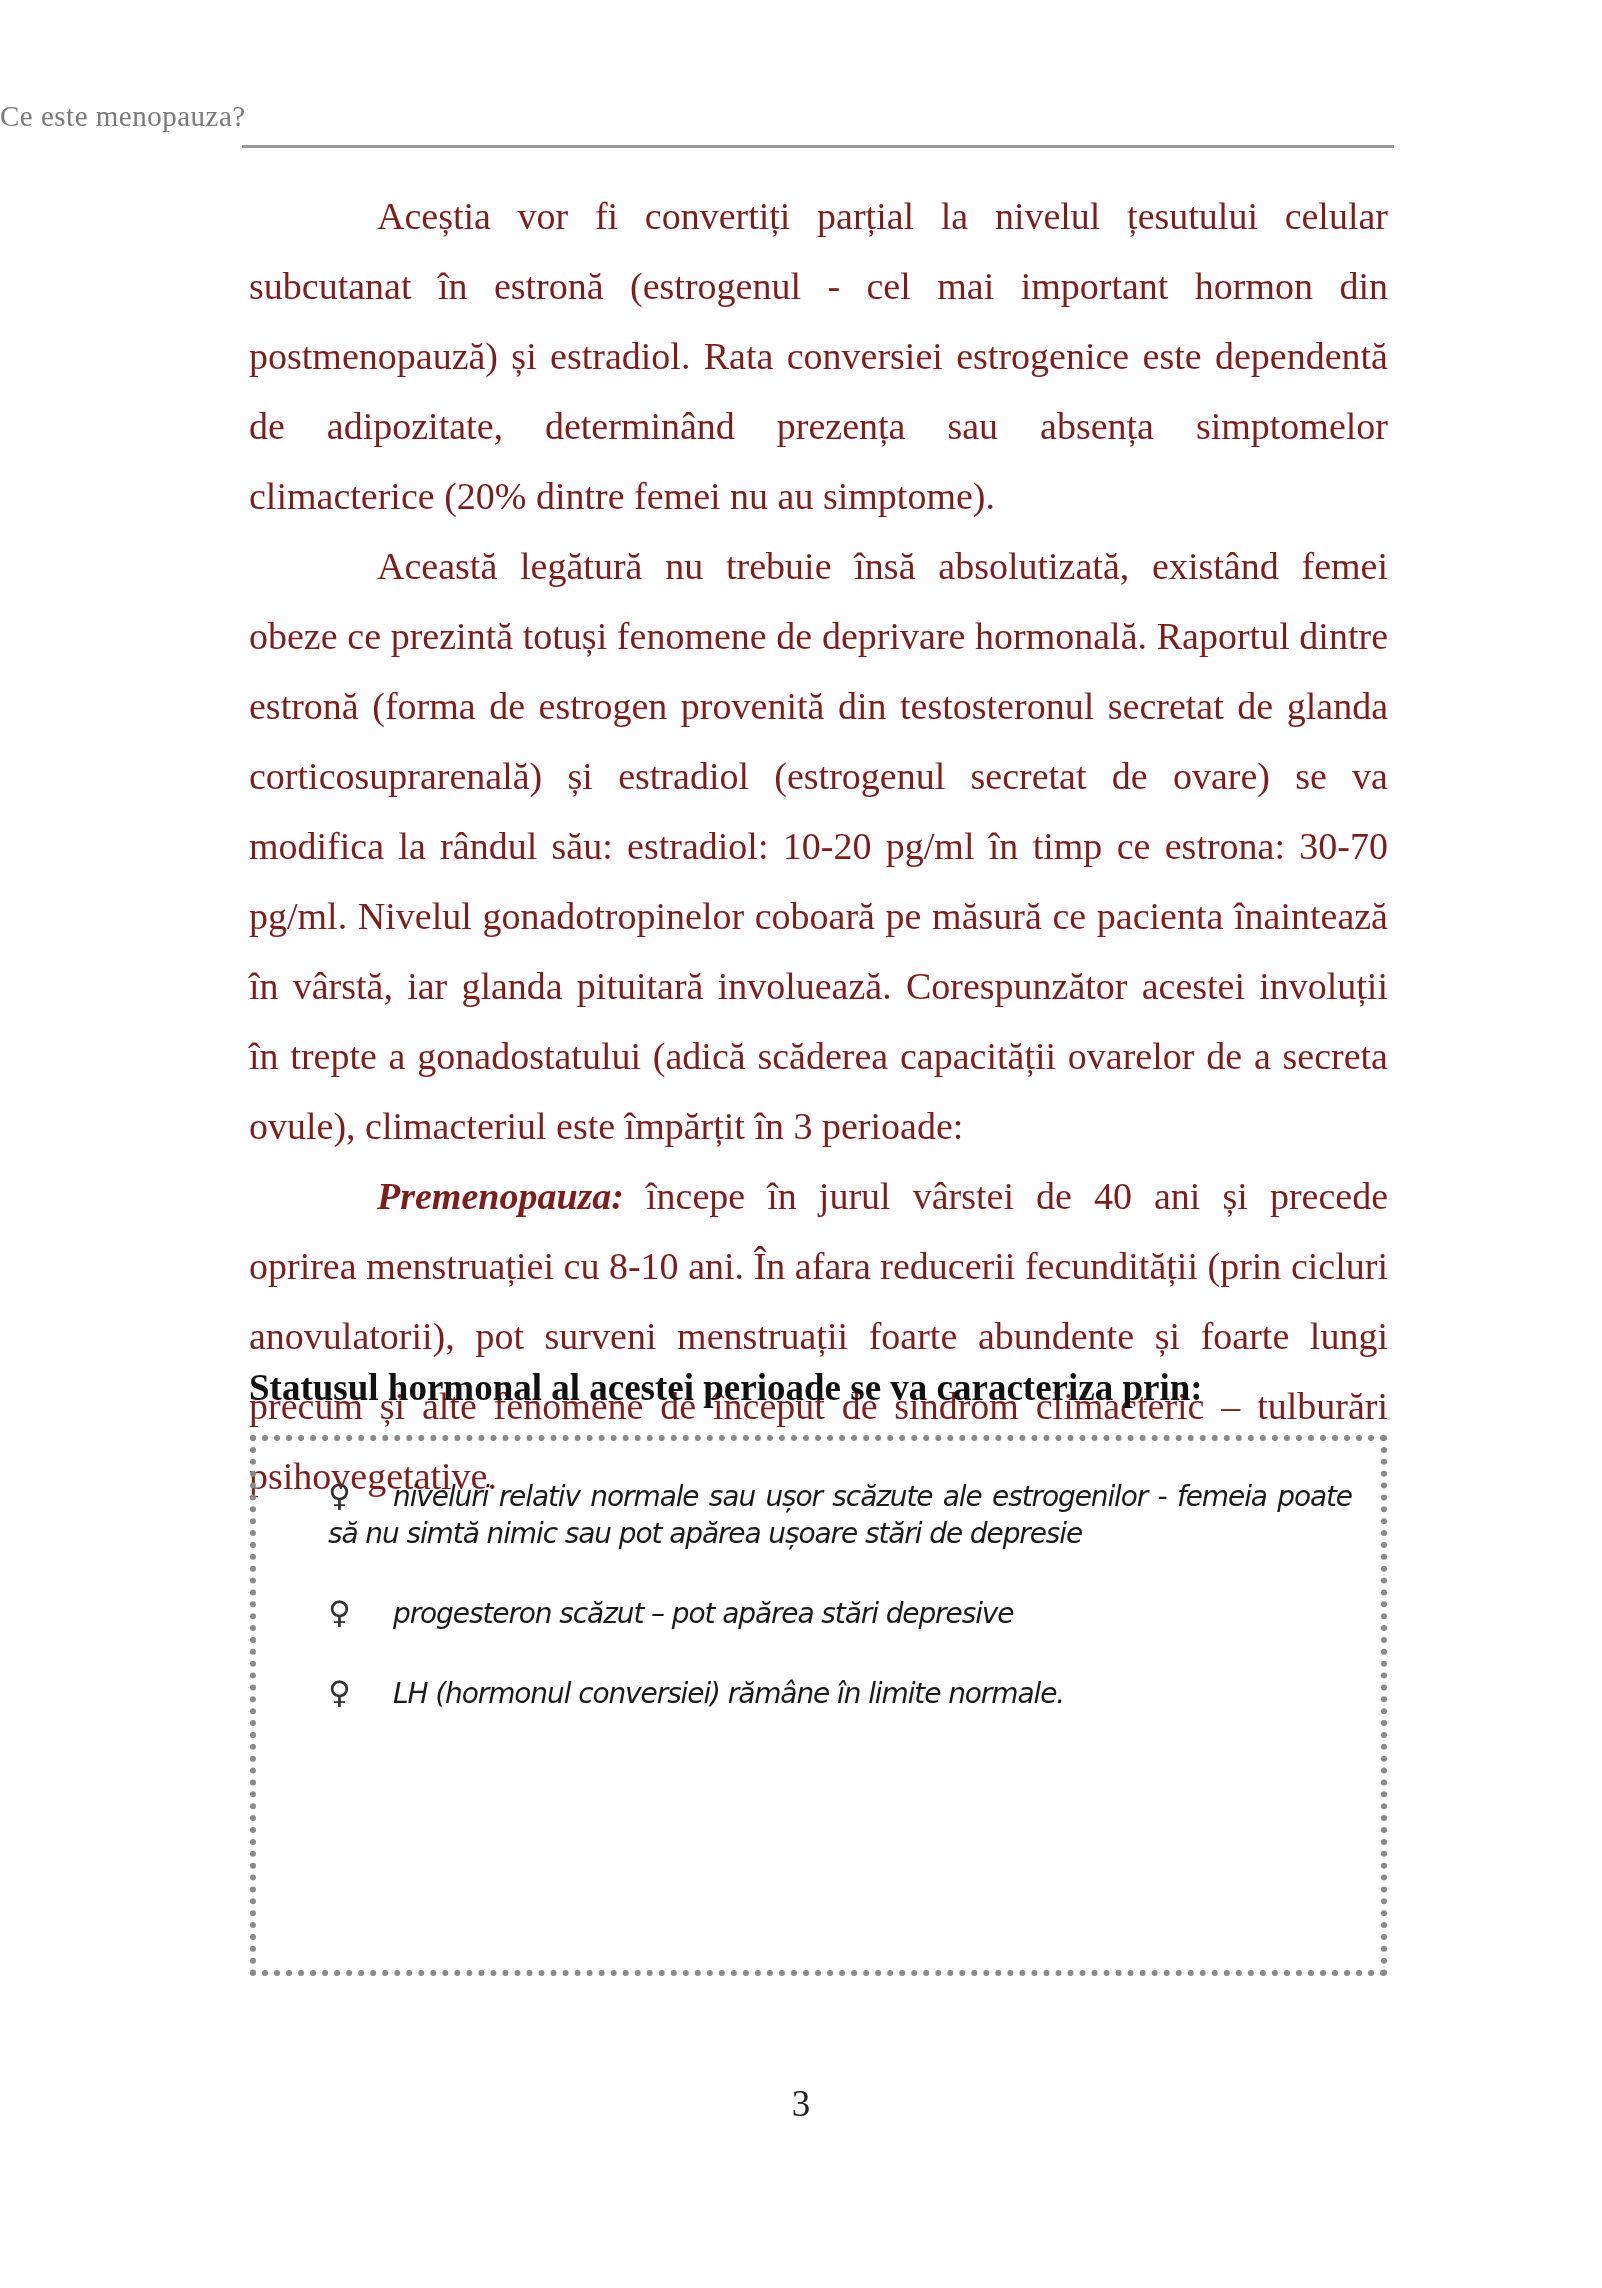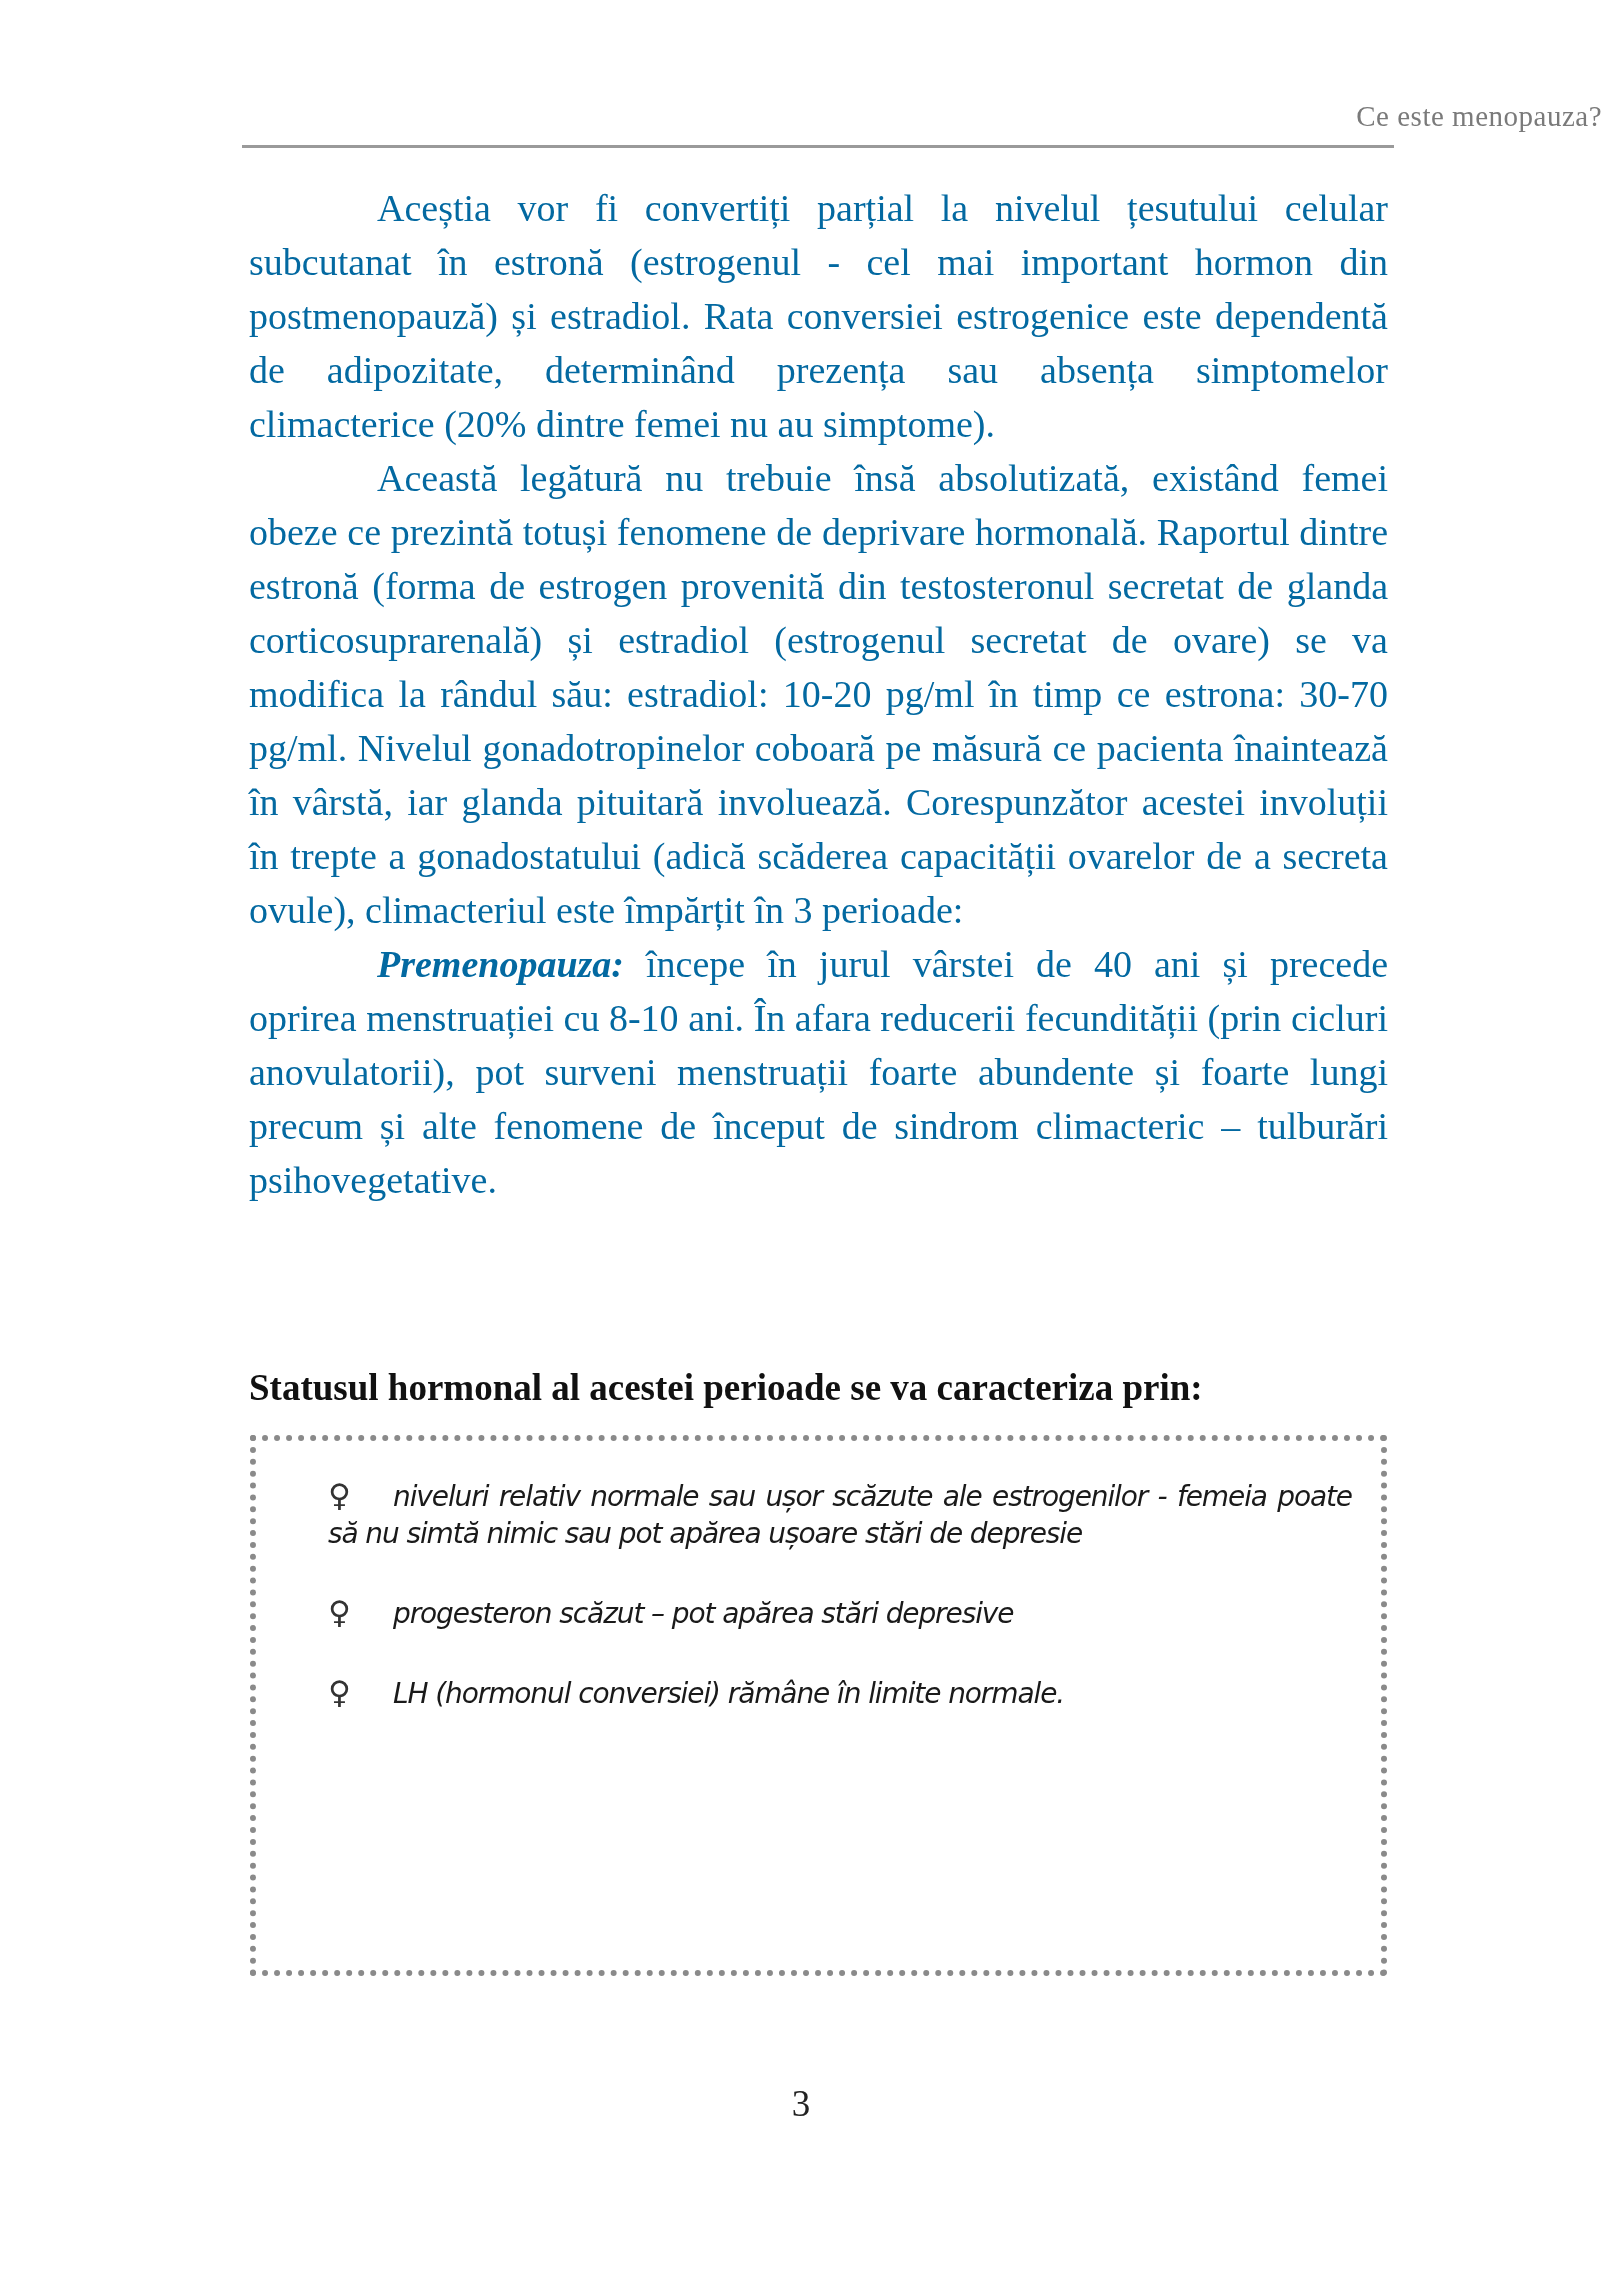--- a/index.html
+++ b/index.html
@@ -1,26 +1,26 @@
 <!DOCTYPE html>
 <html style="font-size:14.8px"><head>
 <meta charset="utf-8">
 <style>
   html, body { margin: 0; padding: 0; background: #ffffff; }
   body { width: 1602px; height: 2289px; position: relative; overflow: hidden; }
   .header-title {
-    position: absolute; top: 100px; left: 0; width: 1602px; text-align: right;
+    position: absolute; top: 100px; left: 0; width: 1602px; text-align: left;
     font-family: "Liberation Serif", serif; font-size: 29px; color: #7a7a7a; letter-spacing: 0.5px;
   }
   .header-rule {
     position: absolute; top: 145px; left: 242px; width: 1152px; height: 2.8px; background: #9a9a9a;
   }
   .body-text {
     position: absolute; top: 181px; left: 249px; width: 1139px;
-    font-family: "Liberation Serif", serif; font-size: 38px; line-height: 54px; color: #0369a1;
+    font-family: "Liberation Serif", serif; font-size: 38px; line-height: 70px; color: #7f1d1d;
     text-align: justify;
   }
   .body-text p { margin: 0; text-indent: 128px; }
   .body-text b { font-weight: bold; font-style: italic; }
   .subheading {
     position: absolute; top: 1366px; left: 249px; width: 1144px;
     font-family: "Liberation Serif", serif; font-size: 37px; font-weight: bold; color: #111; white-space: nowrap;
   }
   .box {
     position: absolute; top: 1435px; left: 250px; width: 1137px; height: 541px;

